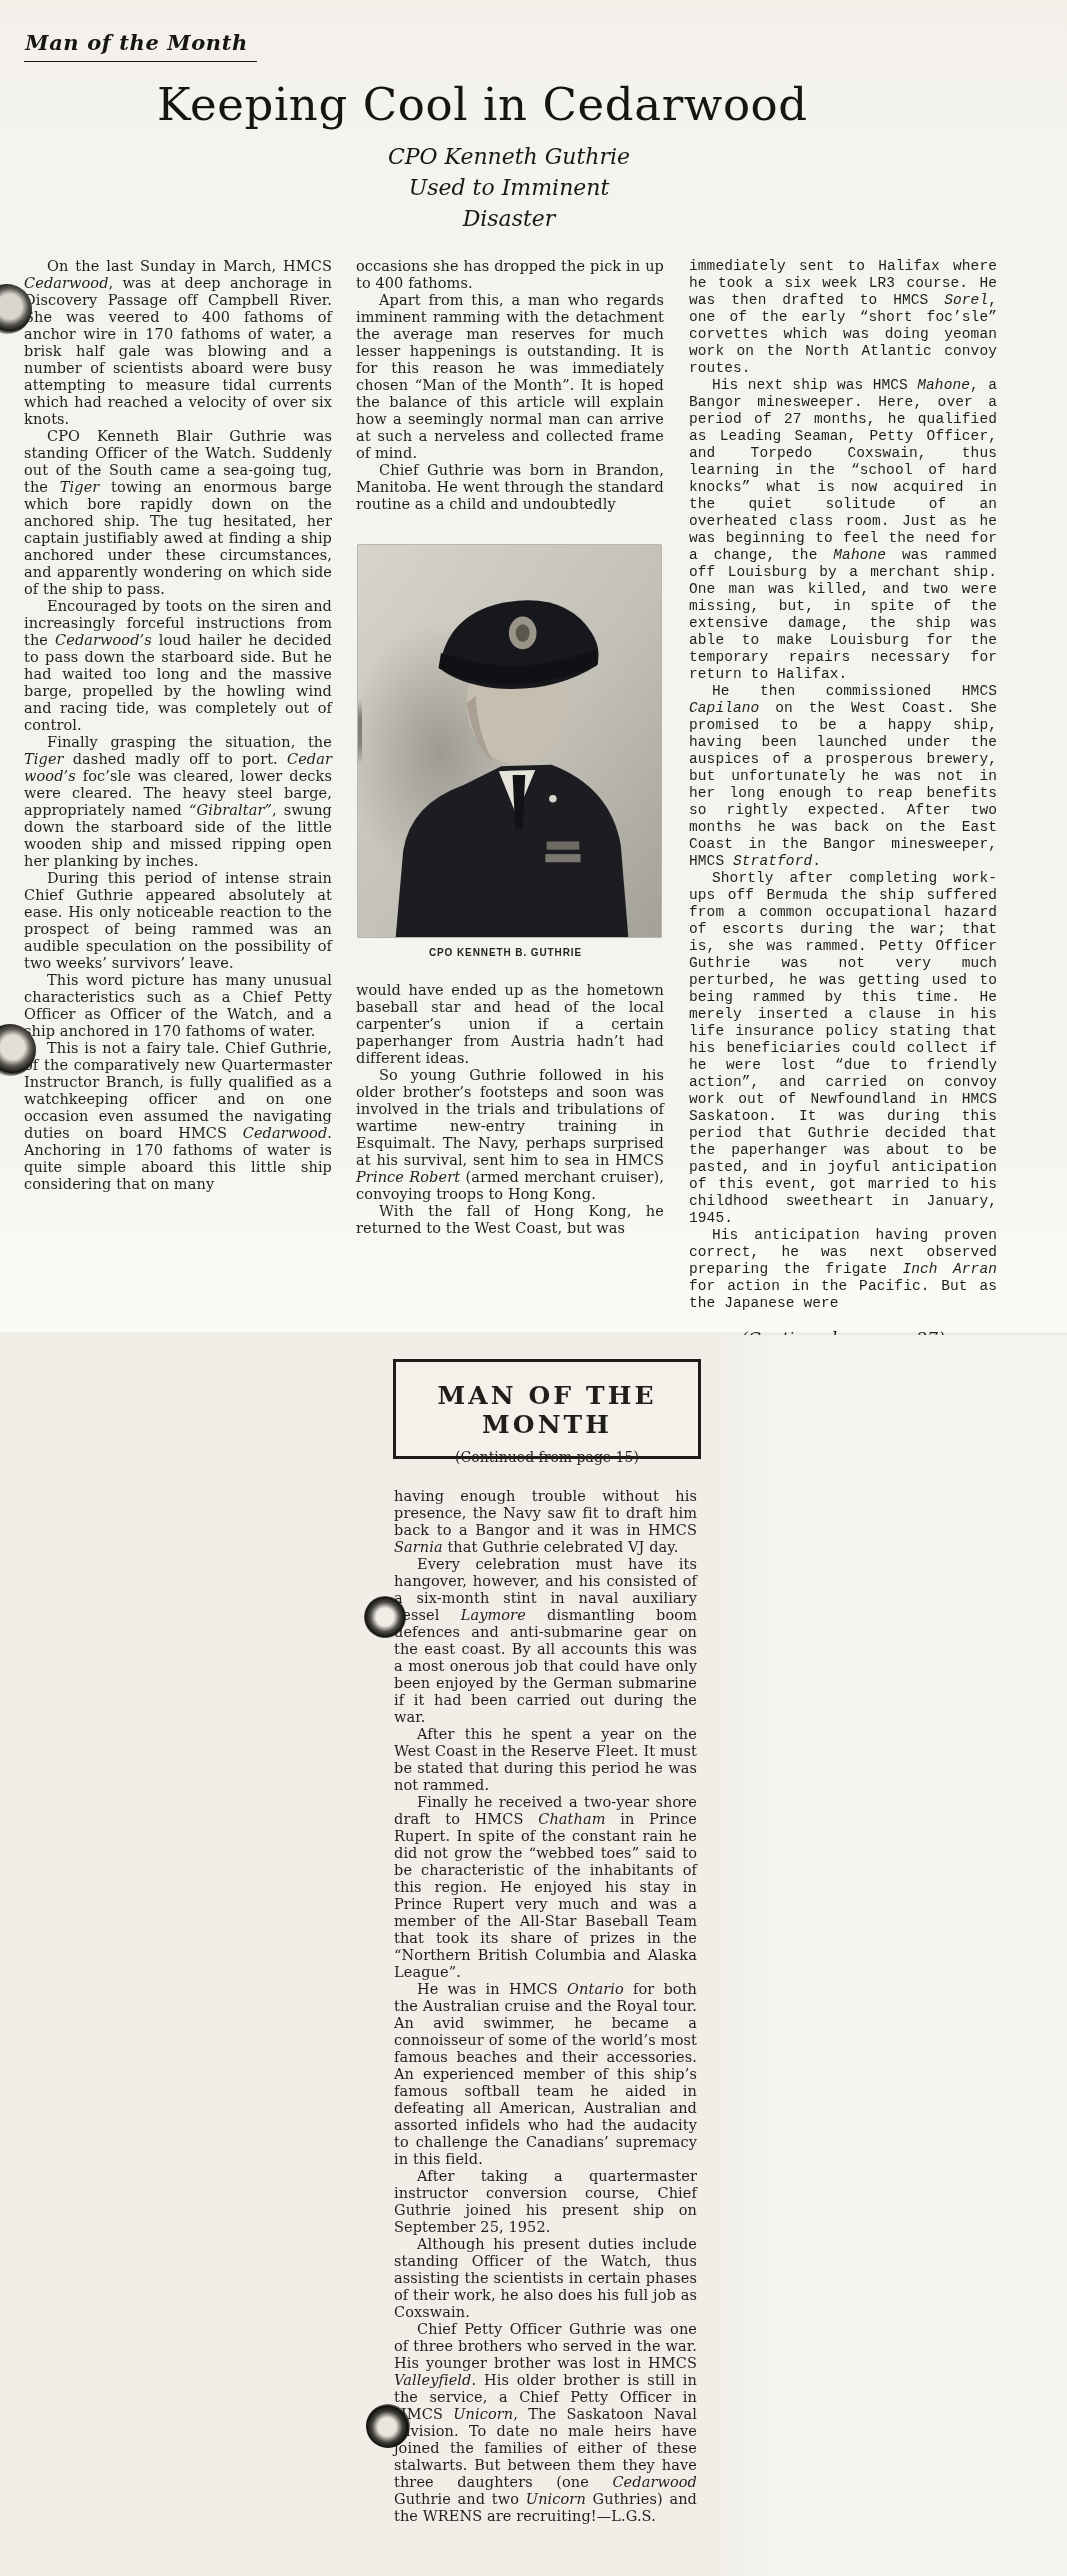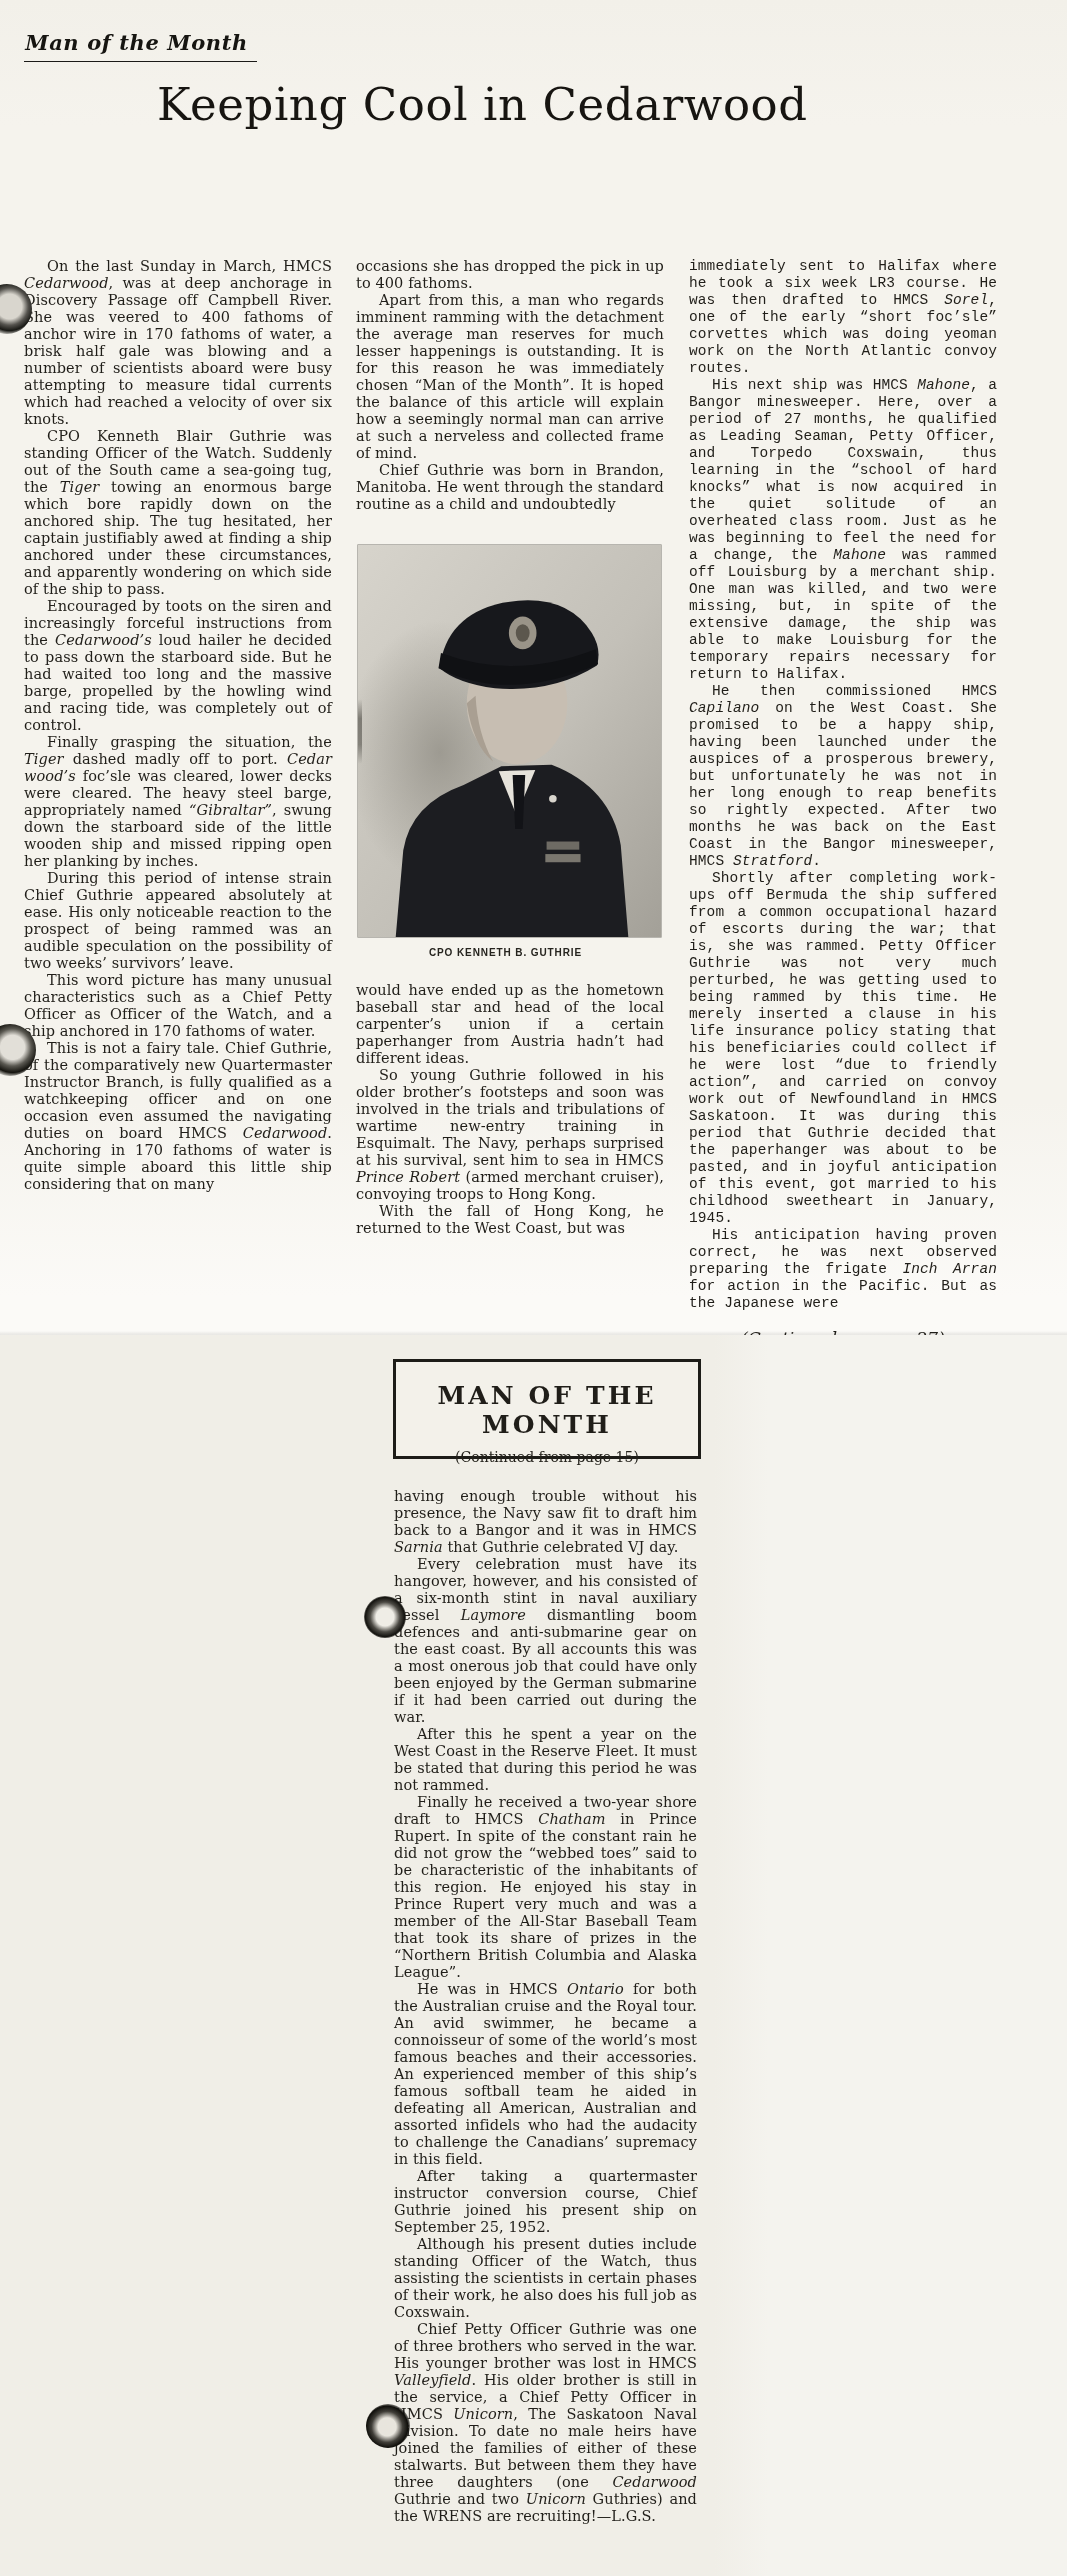--- a/index.html
+++ b/index.html
@@ -63,20 +63,25 @@
          font-size:14.5px;line-height:17px;letter-spacing:0.1px;color:#201e19;}
 </style>
 </head>
 <body>
 
 <div class="canvas">
 
   <div class="page1">
     <div class="kicker">Man of the Month</div>
     <h1 class="title">Keeping Cool in Cedarwood</h1>
+    <div class="subtitle">
+      <span>CPO Kenneth Guthrie</span>
+      <span>Used to Imminent</span>
+      <span>Disaster</span>
+    </div>
 
     <div class="col col1">
         <p class="para">On the last Sunday in March, HMCS <i>Cedarwood</i>, was at deep anchorage in Discovery Passage off Campbell River. She was veered to 400 fathoms of anchor wire in 170 fathoms of water, a brisk half gale was blowing and a number of scientists aboard were busy attempting to measure tidal currents which had reached a velocity of over six knots.</p>
         <p class="para">CPO Kenneth Blair Guthrie was standing Officer of the Watch.  Suddenly out of the South came a sea-going tug, the <i>Tiger</i> towing an enormous barge which bore rapidly down on the anchored ship.  The tug hesitated, her captain justifiably awed at finding a ship anchored under these circumstances, and apparently wondering on which side of the ship to pass.</p>
         <p class="para">Encouraged by toots on the siren and increasingly forceful instructions from the <i>Cedarwood’s</i> loud hailer he decided to pass down the starboard side.  But he had waited too long and the massive barge, propelled by the howling wind and racing tide, was completely out of control.</p>
         <p class="para">Finally grasping the situation, the <i>Tiger</i> dashed madly off to port. <i>Cedar wood’s</i> foc’sle was cleared, lower decks were cleared.  The heavy steel barge, appropriately named <i>“Gibraltar”</i>, swung down the starboard side of the little wooden ship and missed ripping open her planking by inches.</p>
         <p class="para">During this period of intense strain Chief Guthrie appeared absolutely at ease.  His only noticeable reaction to the prospect of being rammed was an audible speculation on the possibility of two weeks’ survivors’ leave.</p>
         <p class="para">This word picture has many unusual characteristics such as a Chief Petty Officer as Officer of the Watch, and a ship anchored in 170 fathoms of water.</p>
         <p class="para">This is not a fairy tale.  Chief Guthrie, of the comparatively new Quartermaster Instructor Branch, is fully qualified as a watchkeeping officer and on one occasion even assumed the navigating duties on board HMCS <i>Cedarwood</i>.  Anchoring in 170 fathoms of water is quite simple aboard this little ship considering that on many</p>
       </div>

